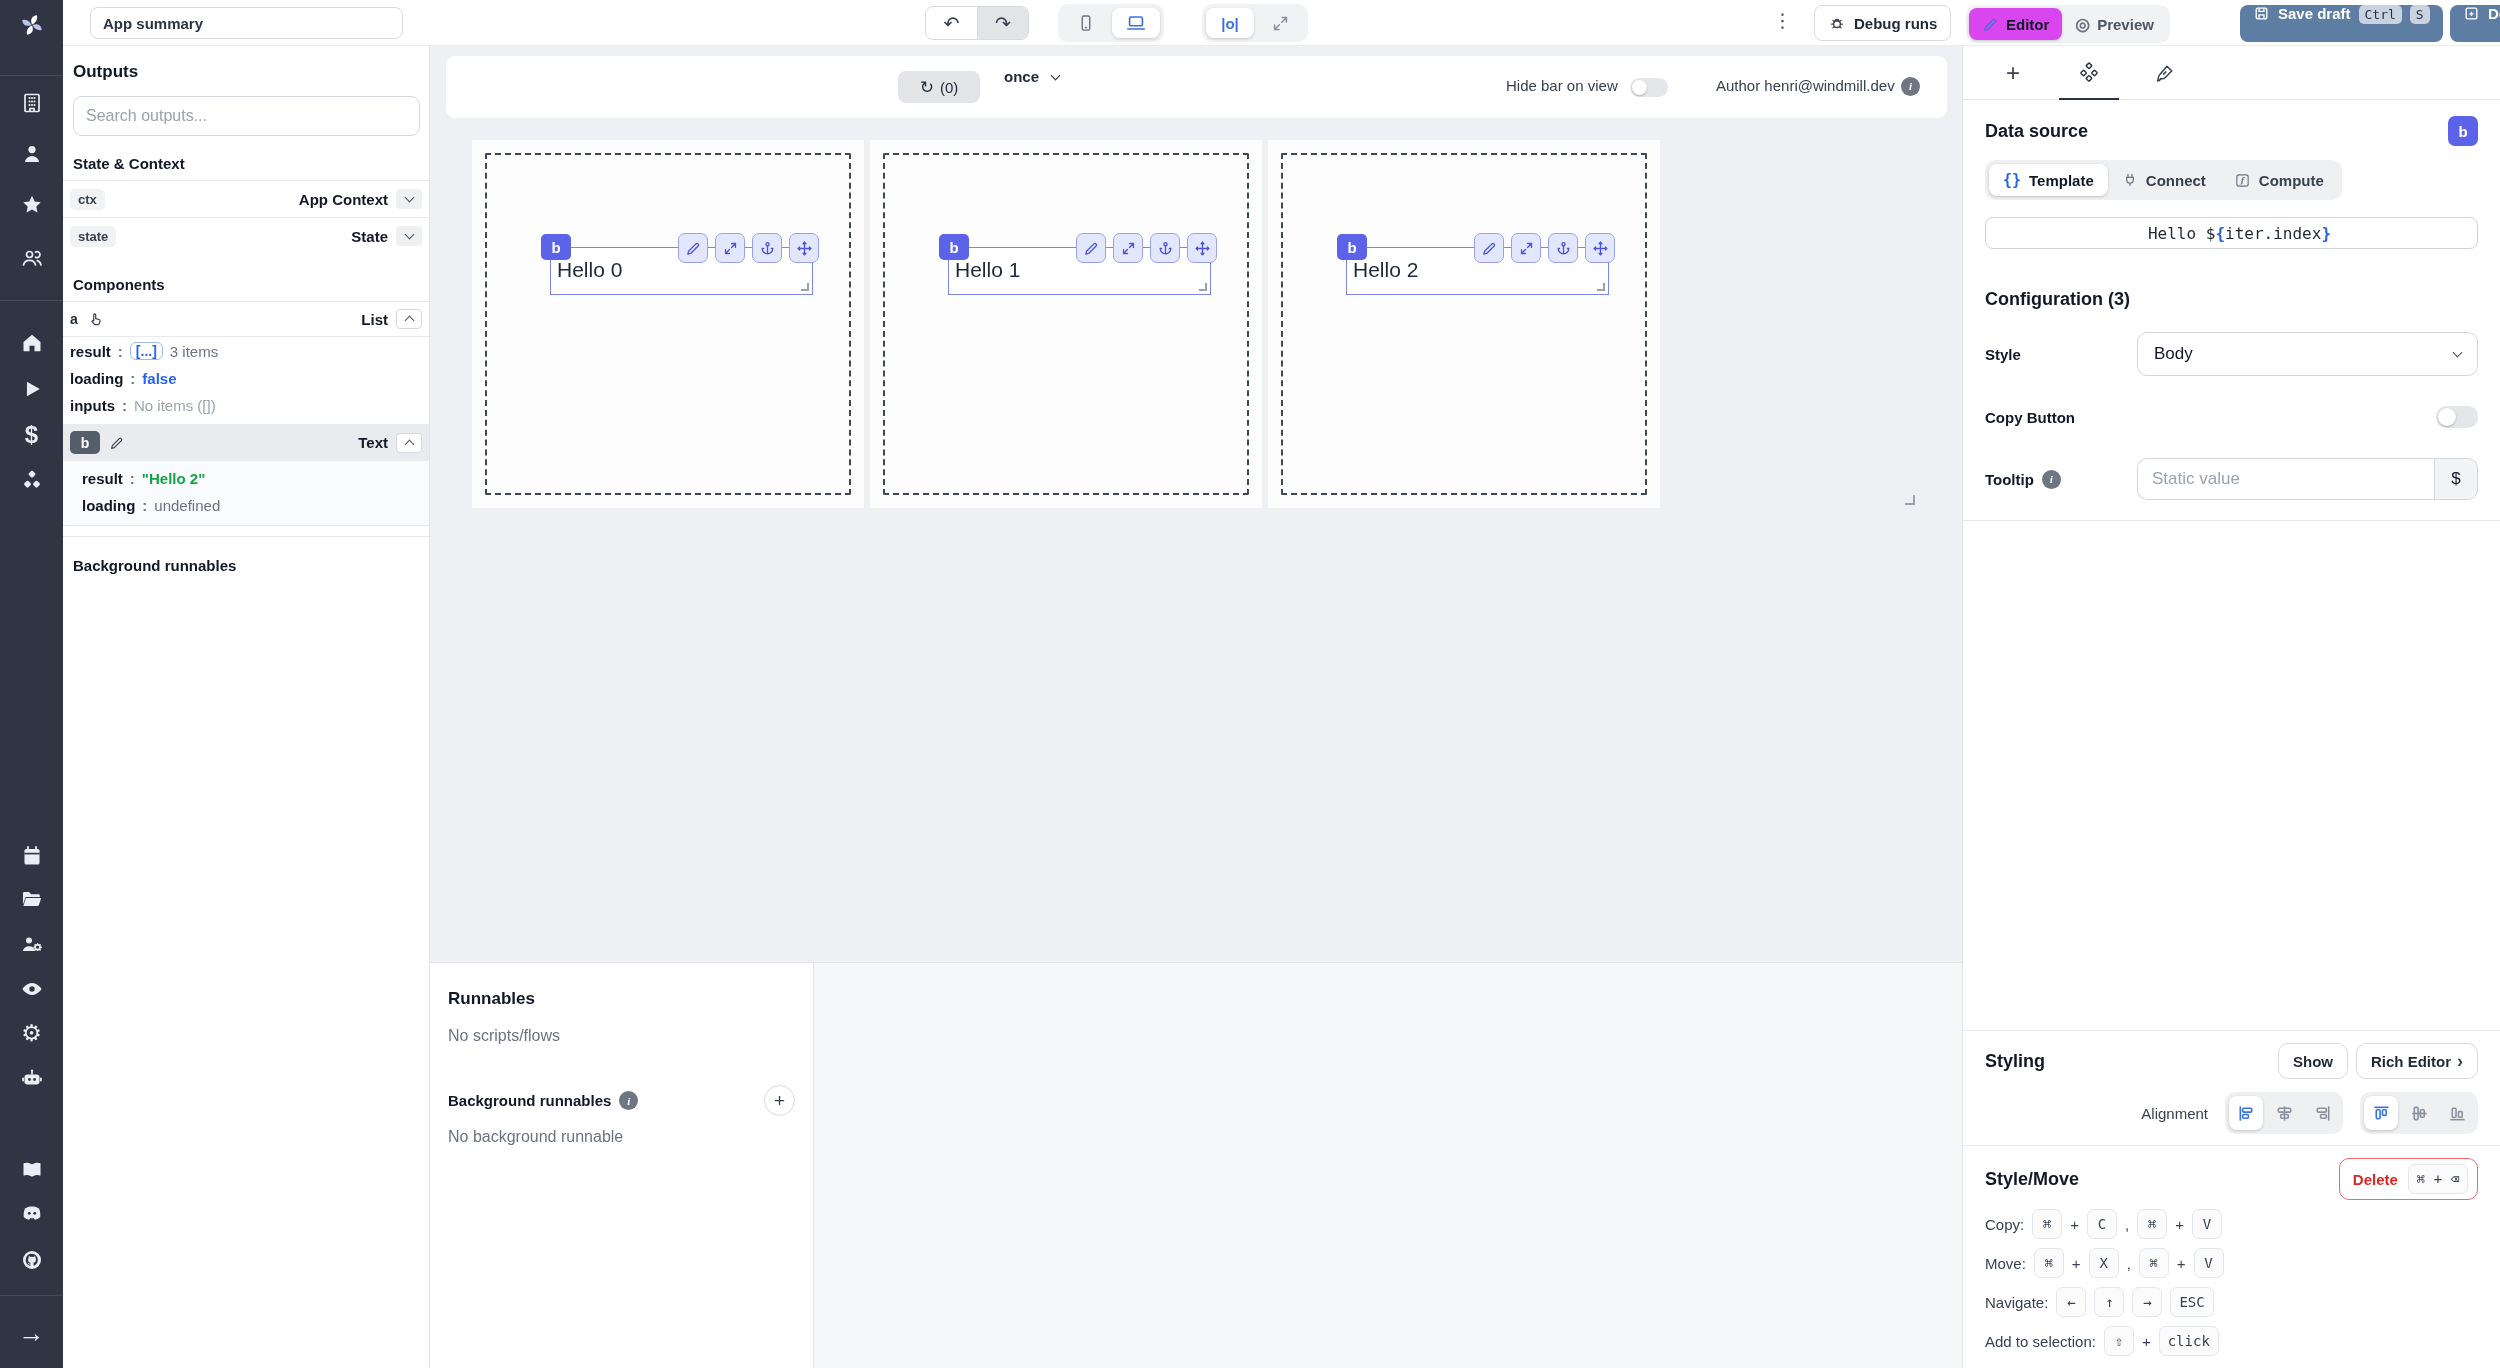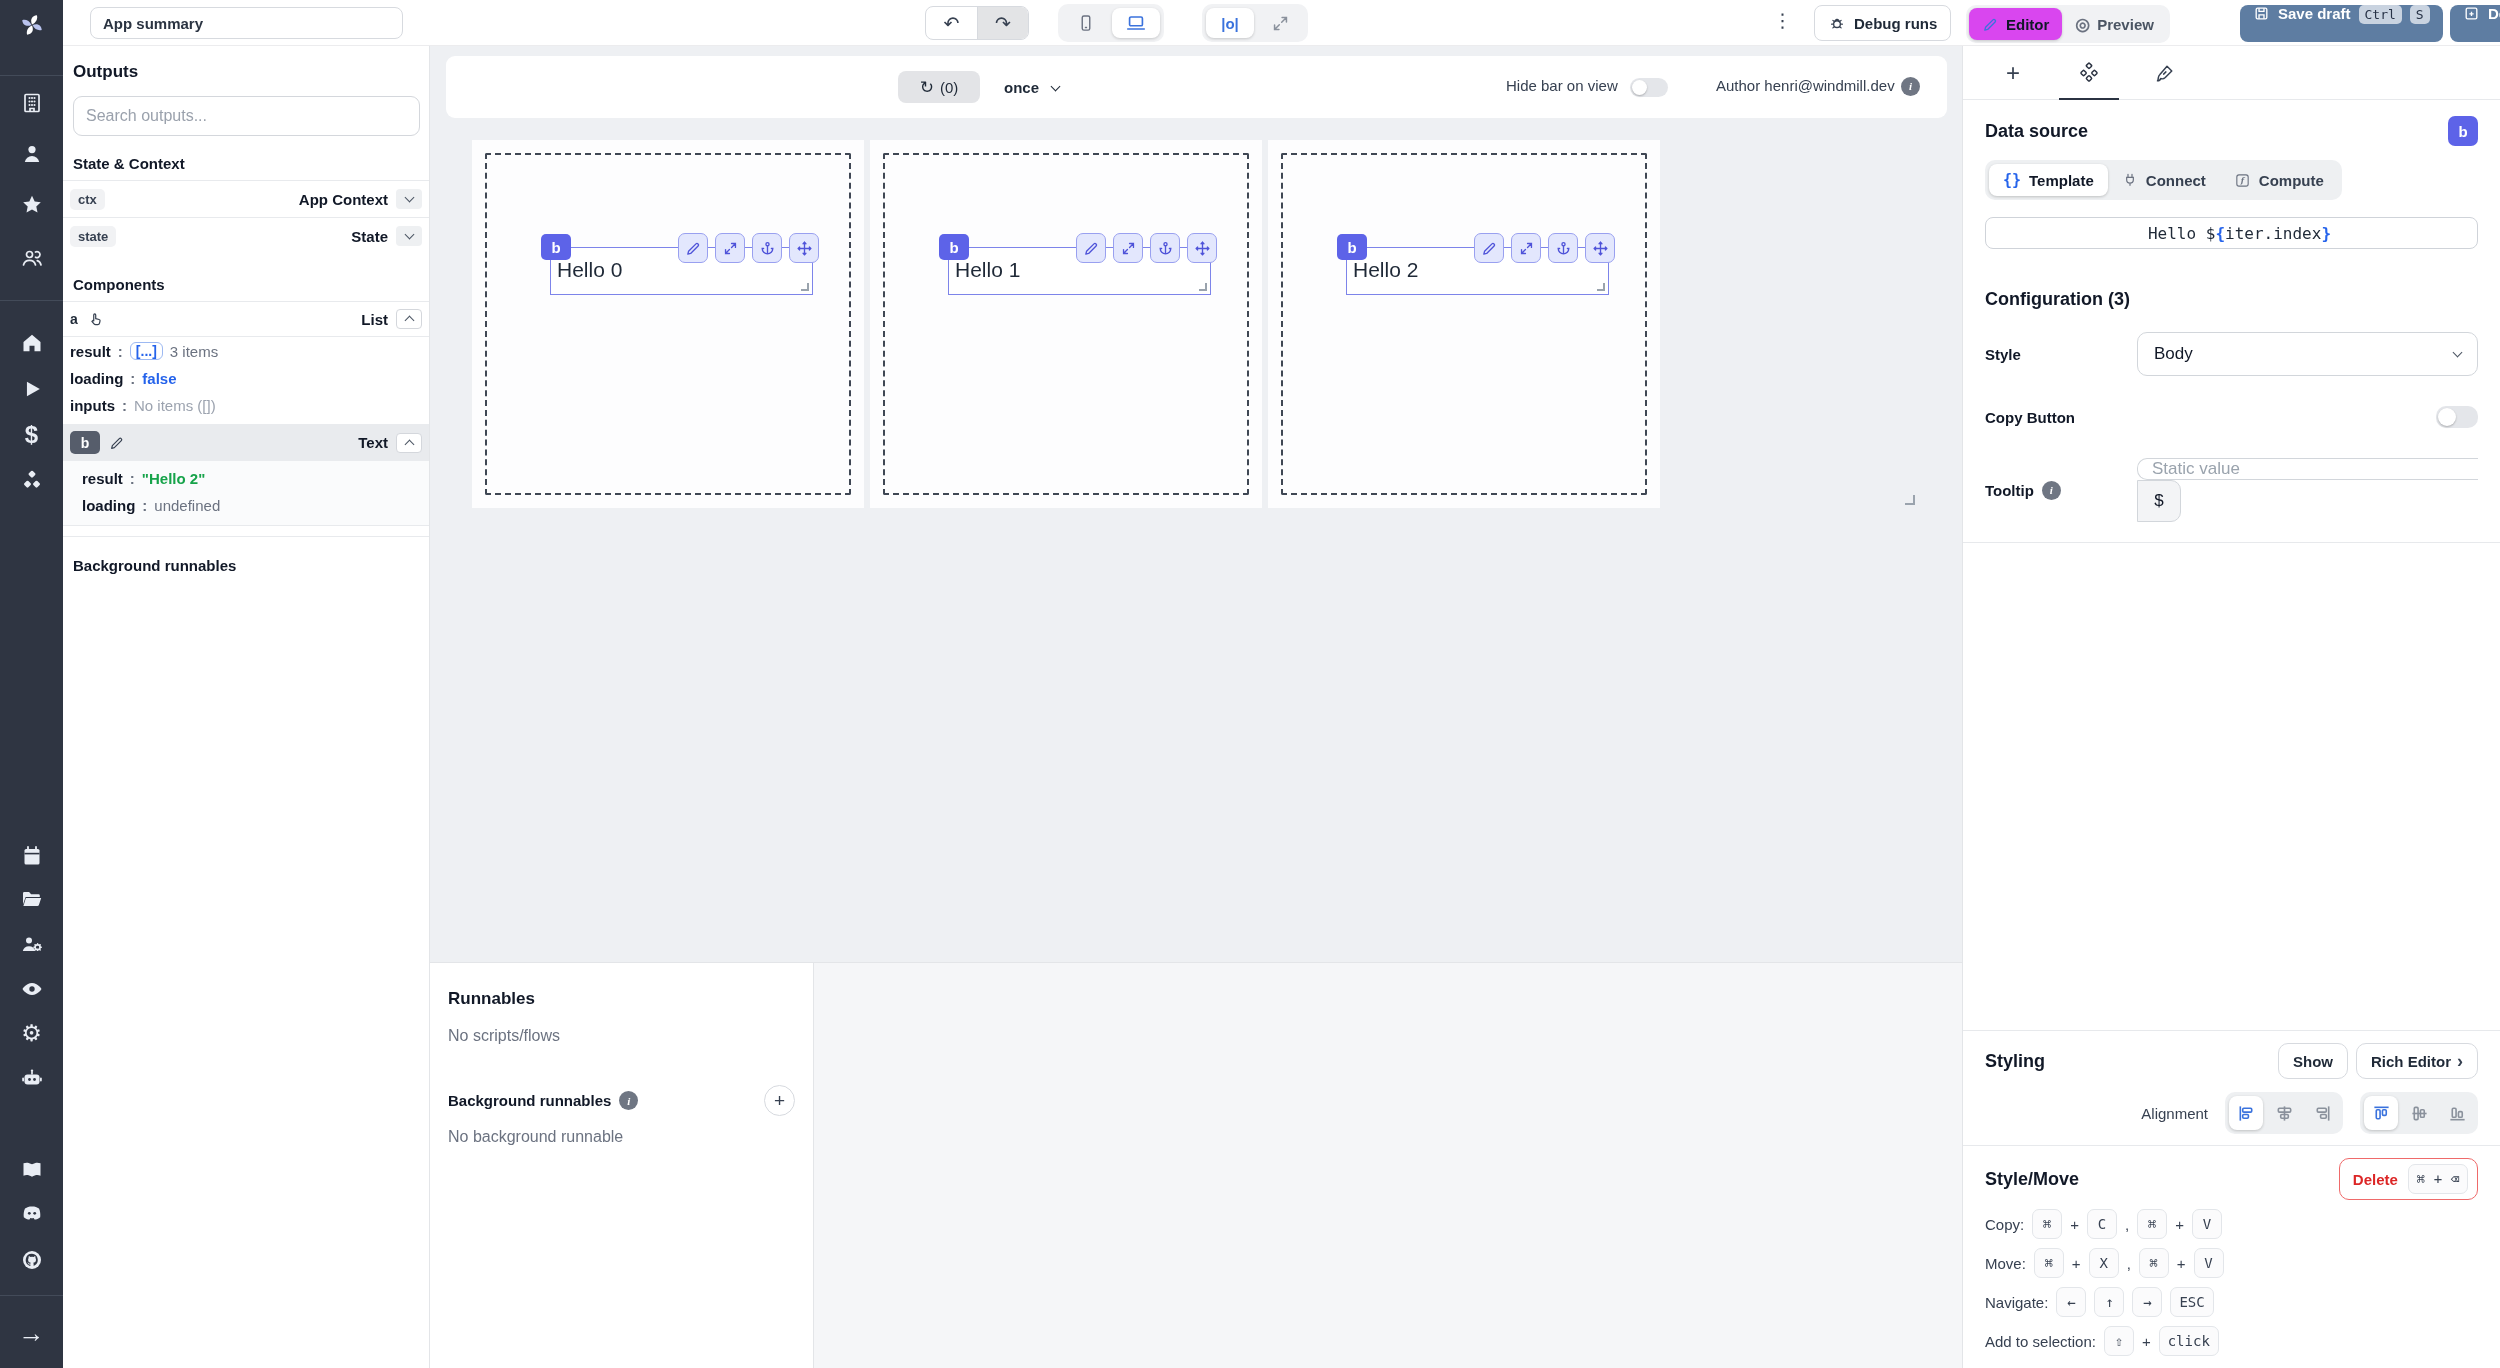--- a/index.html
+++ b/index.html
@@ -68,21 +68,21 @@
   .compbhead { height:37px; display:flex; align-items:center; justify-content:space-between; padding:0 7px; background:#e9ebee; }
   .bbadge-dark { width:30px; height:23px; background:#565d6b; color:#fff; border-radius:5px; display:flex; align-items:center;
     justify-content:center; font-size:14px; font-weight:700; }
   .compbbody { background:#fafbfc; border-bottom:1px solid #e8eaed; padding:4px 0 6px 12px; }
 
   
   .canvas { position:absolute; left:430px; top:46px; width:1532px; height:916px; background:#eef0f3; }
   .ctoolbar { position:absolute; left:16px; top:10px; width:1501px; height:62px; background:#fff; border-radius:9px; }
   .refresh { position:absolute; left:452px; top:15px; height:32px; width:82px; background:#e3e4e7; border-radius:8px;
     display:flex; align-items:center; justify-content:center; gap:6px; font-size:15px; color:#1f2937; cursor:pointer; }
-  .once { position:absolute; left:558px; top:23px; font-size:15px; font-weight:700; color:#1f2937; display:flex; gap:13px; align-items:center; cursor:pointer; }
+  .once { position:absolute; left:558px; top:12px; font-size:15px; font-weight:700; color:#1f2937; display:flex; gap:13px; align-items:center; cursor:pointer; }
   .hidebar { position:absolute; left:1060px; top:21px; font-size:15px; color:#374151; }
   .toggle { width:38px; height:19px; border-radius:10px; background:#e4e6ea; position:relative; cursor:pointer; }
   .toggle .knob { position:absolute; left:2px; top:2px; width:15px; height:15px; border-radius:50%; background:#fff;
     box-shadow:0 1px 2px rgba(0,0,0,.25); }
   .ctog { position:absolute; left:1184px; top:22px; }
   .author { position:absolute; left:1270px; top:21px; font-size:15px; color:#374151; }
   .info { display:inline-flex; width:19px; height:19px; border-radius:50%; background:#6f7683; color:#fff; font-size:11px;
     align-items:center; justify-content:center; font-weight:700; font-family:"Liberation Serif", serif; font-style:italic; }
   .cinfo { position:absolute; left:1455px; top:20px; }
   .cell { position:absolute; top:94px; width:392px; height:368px; background:#fdfdfe; }
@@ -118,21 +118,21 @@
   .segsrc .stab { display:flex; align-items:center; gap:8px; padding:7px 14px; border-radius:8px; font-size:15px;
     font-weight:700; color:#374151; cursor:pointer; }
   .segsrc .stab.on { background:#fff; box-shadow:0 1px 3px rgba(0,0,0,.2); color:#111827; }
   .brace { color:#2563eb; font-weight:700; font-family:"DejaVu Sans Mono", monospace; }
   .codebox { margin-top:17px; height:32px; border:1px solid #cfd3d9; border-radius:8px; display:flex; align-items:center;
     padding-left:16px; font-size:16px; cursor:text;justify-content:center; }
   .cfgrow { display:grid; grid-template-columns:152px 1fr; align-items:center; margin-top:22px; }
   .cfglabel { font-size:15px; font-weight:700; color:#111827; display:flex; align-items:center; gap:8px; }
   .select { height:44px; border:1px solid #d2d6db; border-radius:10px; padding:0 16px; display:flex; align-items:center;
     justify-content:space-between; font-size:17px; color:#111827; cursor:pointer; }
-  .tooltipctl { display:flex;flex-direction:column; }
+  .tooltipctl { display:flex; }
   .tooltipctl input { flex:1; height:42px; border:1px solid #d2d6db; border-right:none; border-radius:10px 0 0 10px;
     padding:0 14px; font-size:17px; outline:none; font-family:"Liberation Sans", sans-serif; }
   .tooltipctl input::placeholder { color:#9aa3ad; }
   .dollarbtn { width:44px; height:42px; border:1px solid #d2d6db; border-radius:0 10px 10px 0; background:#f3f4f6;
     display:flex; align-items:center; justify-content:center; font-size:17px; color:#111827; cursor:pointer; }
   .cfgdivider { border-bottom:1px solid #e7e9ec; margin:20px -22px 0 -22px; }
   .styling { position:absolute; left:0; right:0; top:984px; border-top:1px solid #e7e9ec; padding:12px 22px; }
   .stylehead { display:flex; align-items:center; justify-content:space-between; }
   .sbtn2 { height:36px; border:1px solid #d7dadf; border-radius:10px; background:#fff; padding:0 14px; font-size:15px;
     font-weight:700; color:#1f2937; display:flex; align-items:center; gap:6px; cursor:pointer; }

